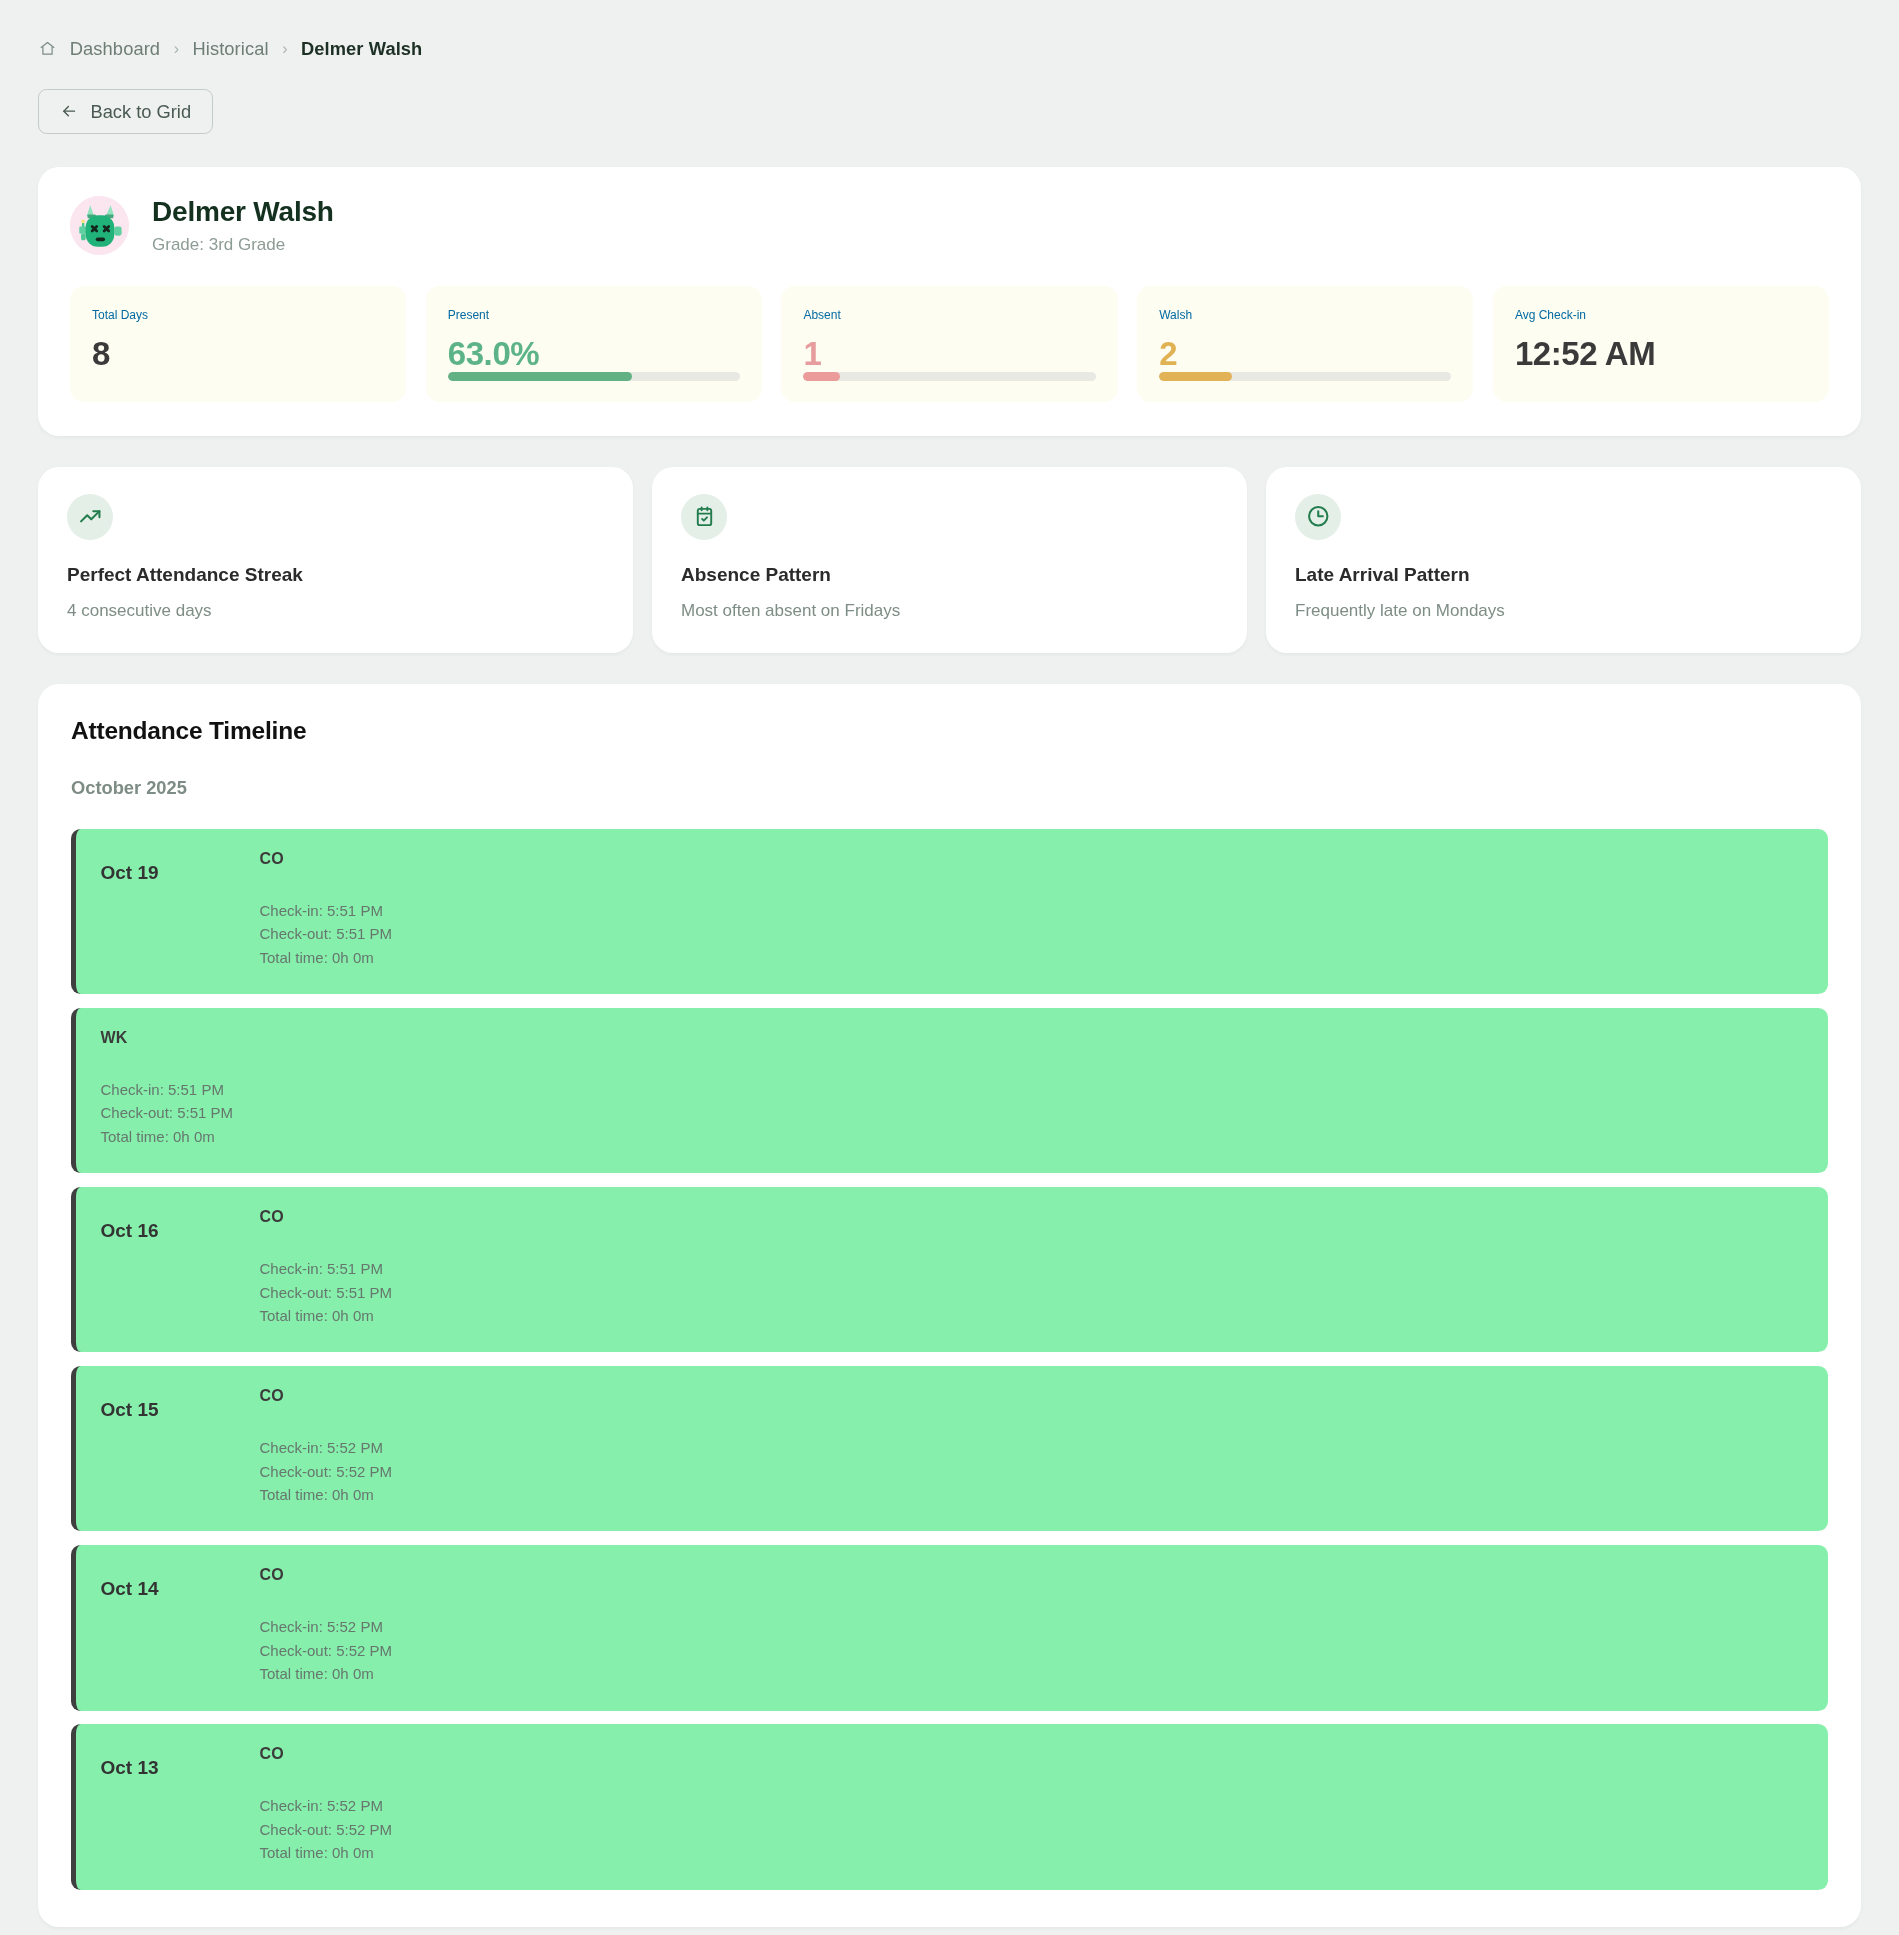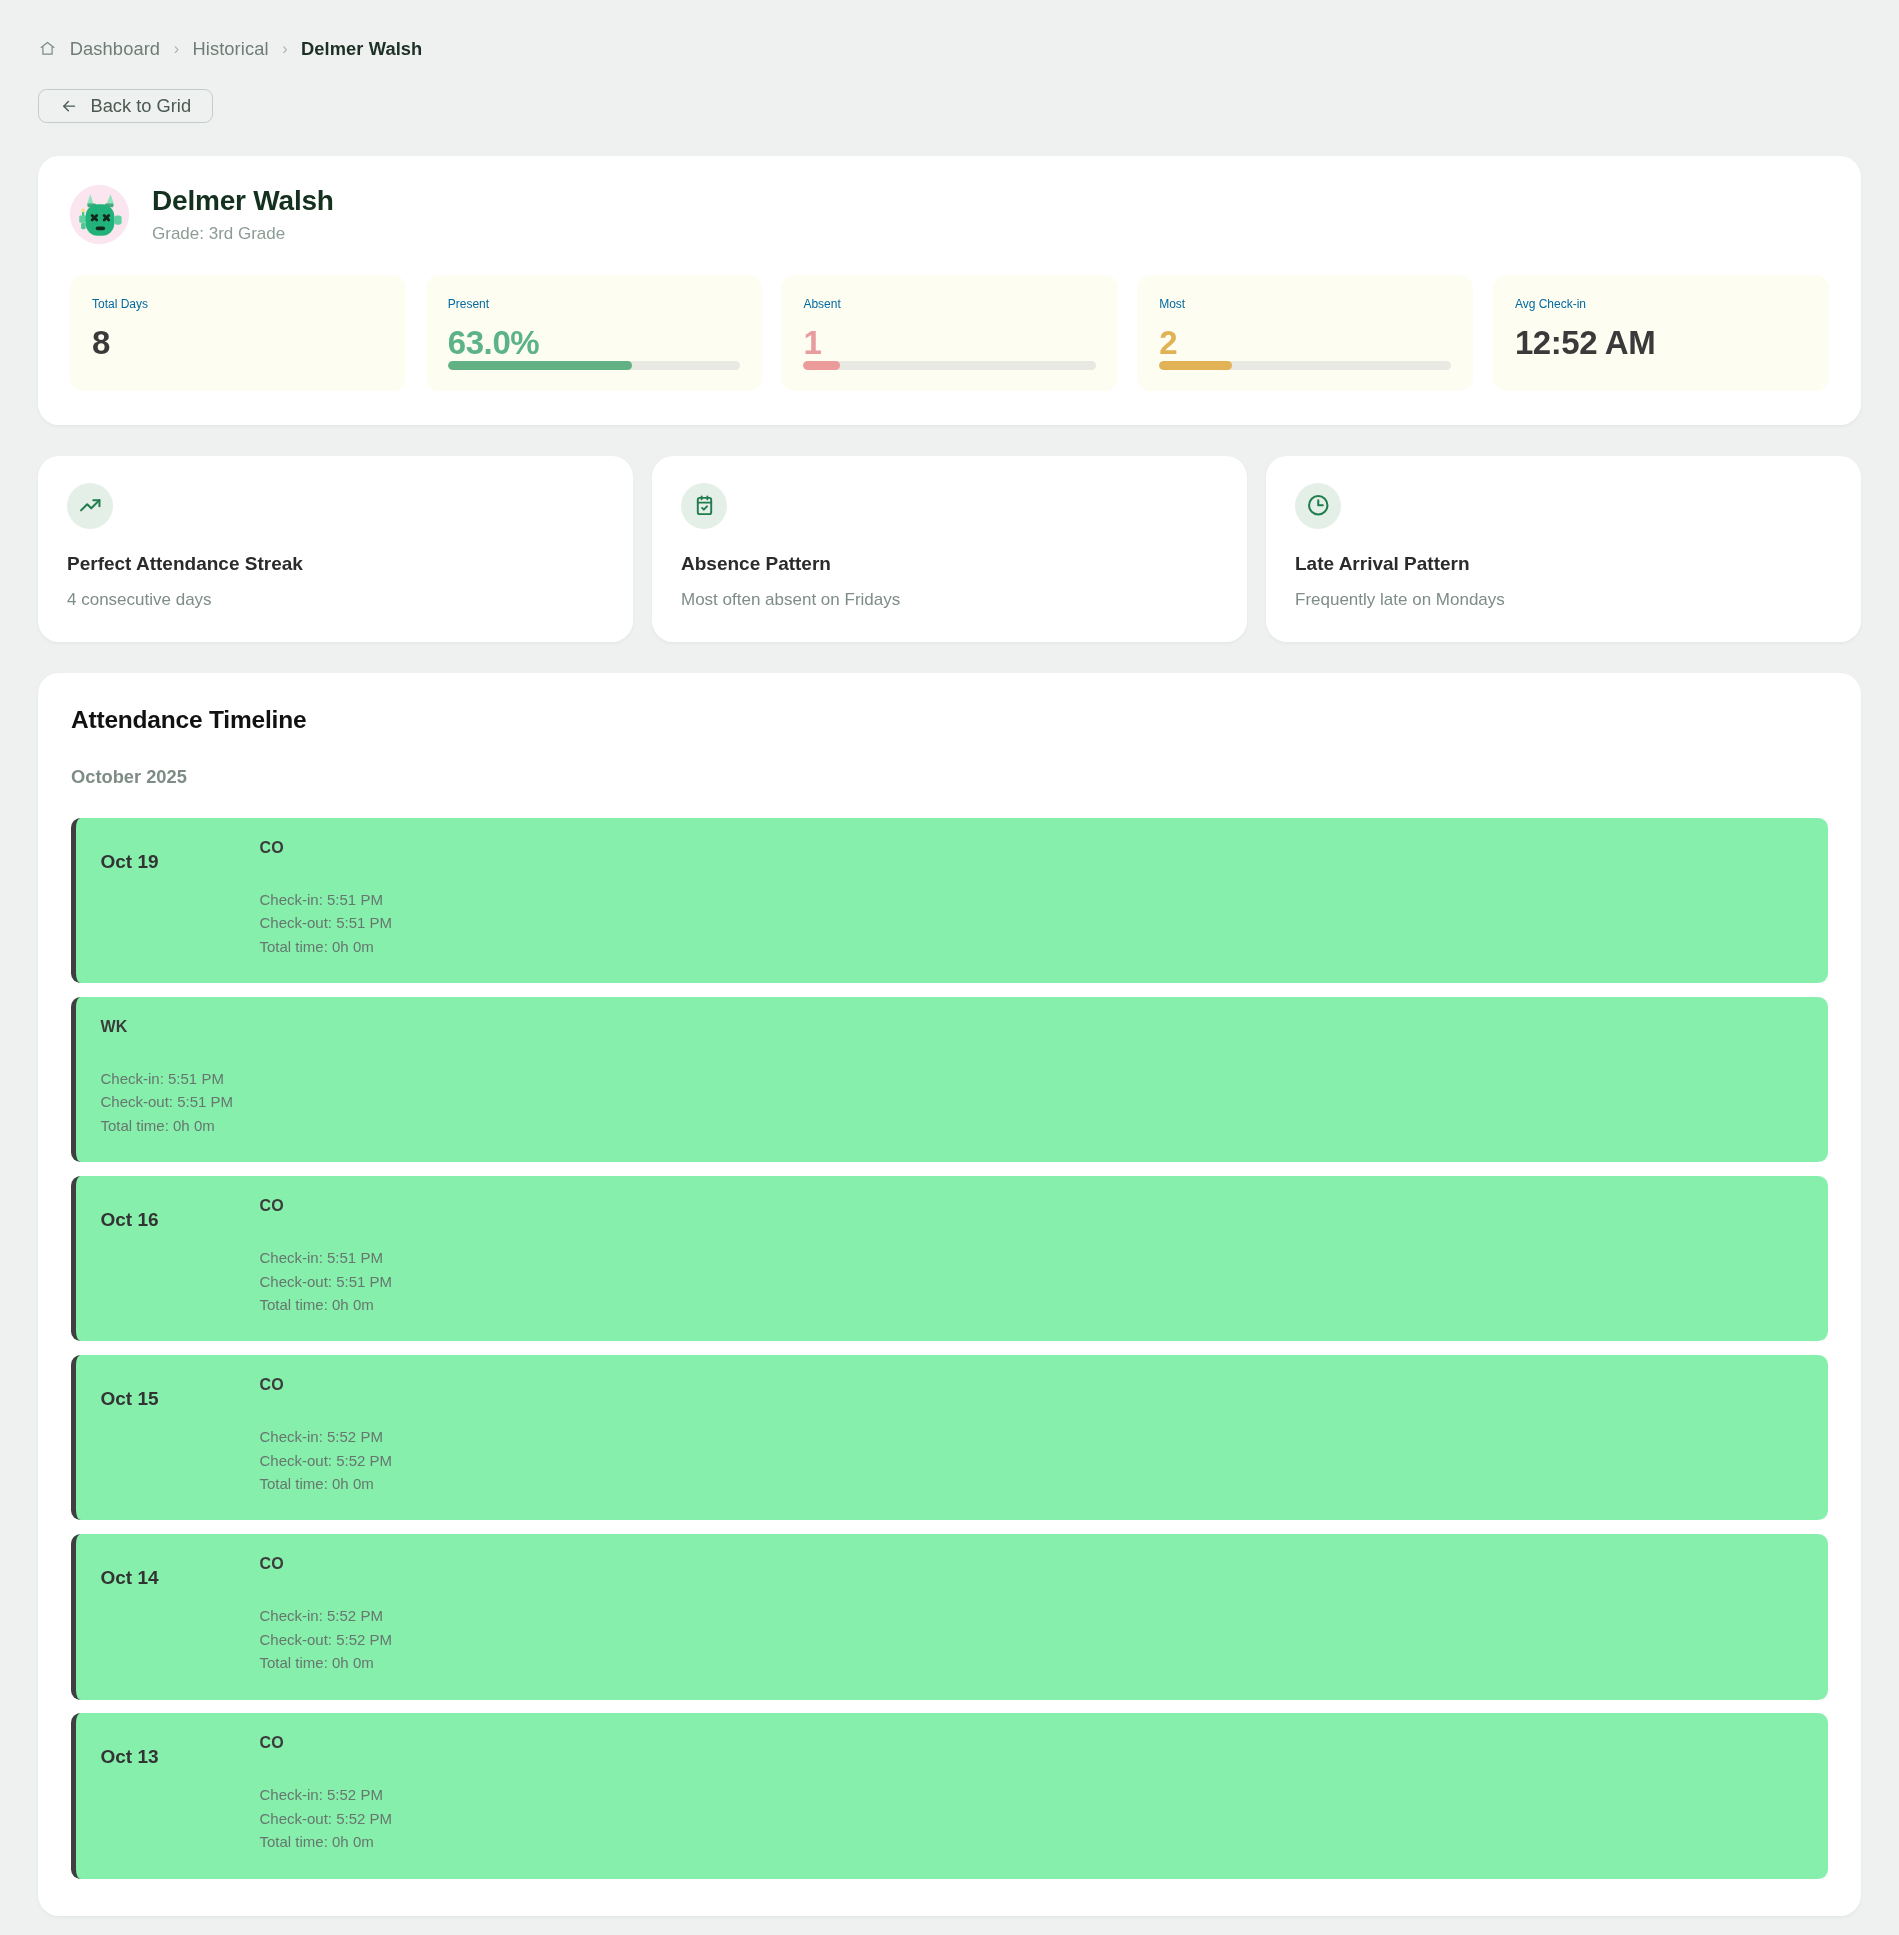--- a/index.html
+++ b/index.html
@@ -46,21 +46,21 @@
     font-size: 16px;
     color: #a9b5ae;
     line-height: 1;
   }
 
   
   .back-btn {
     display: inline-flex;
     align-items: center;
     gap: 12.2px;
-    height: 34px;
+    height: 45px;
     padding: 0 21px;
     border: 1.2px solid #c3ccc6;
     border-radius: 8.6px;
     background: transparent;
     font-size: 18.3px;
     color: #4a5a52;
     cursor: pointer;
     margin-bottom: 33px;
     font-family: "Liberation Sans", sans-serif;
   }
@@ -310,21 +310,21 @@
 
       <div class="stat-card">
         <div class="stat-label">Absent</div>
         <div class="stat-value red">1</div>
         <div class="stat-bar red">
             <i style="width: 12.5%;"></i>
           </div>
       </div>
 
       <div class="stat-card">
-        <div class="stat-label">Most</div>
+        <div class="stat-label">Walsh</div>
         <div class="stat-value yellow">2</div>
         <div class="stat-bar yellow">
             <i style="width: 25%;"></i>
           </div>
       </div>
 
       <div class="stat-card">
         <div class="stat-label">Avg Check-in</div>
         <div class="stat-value">12:52 AM</div>
       </div>

